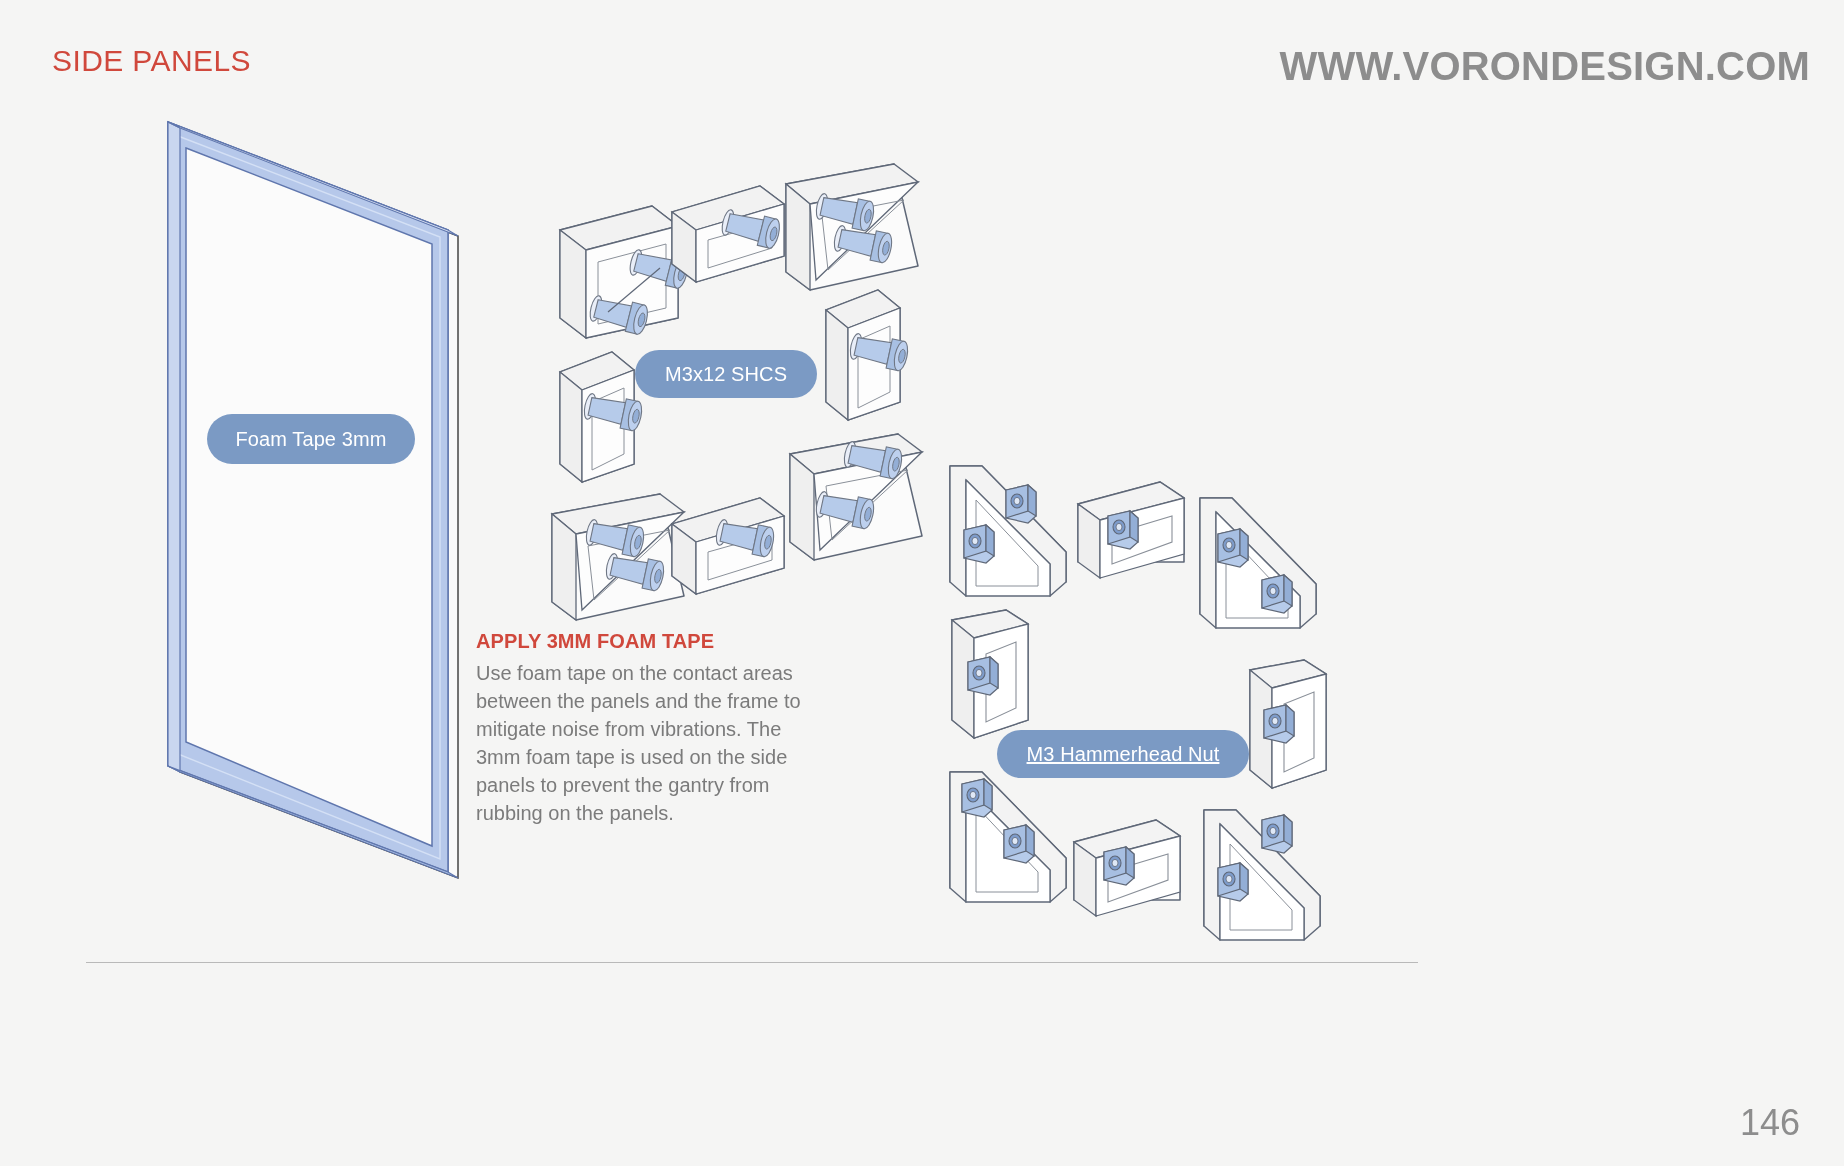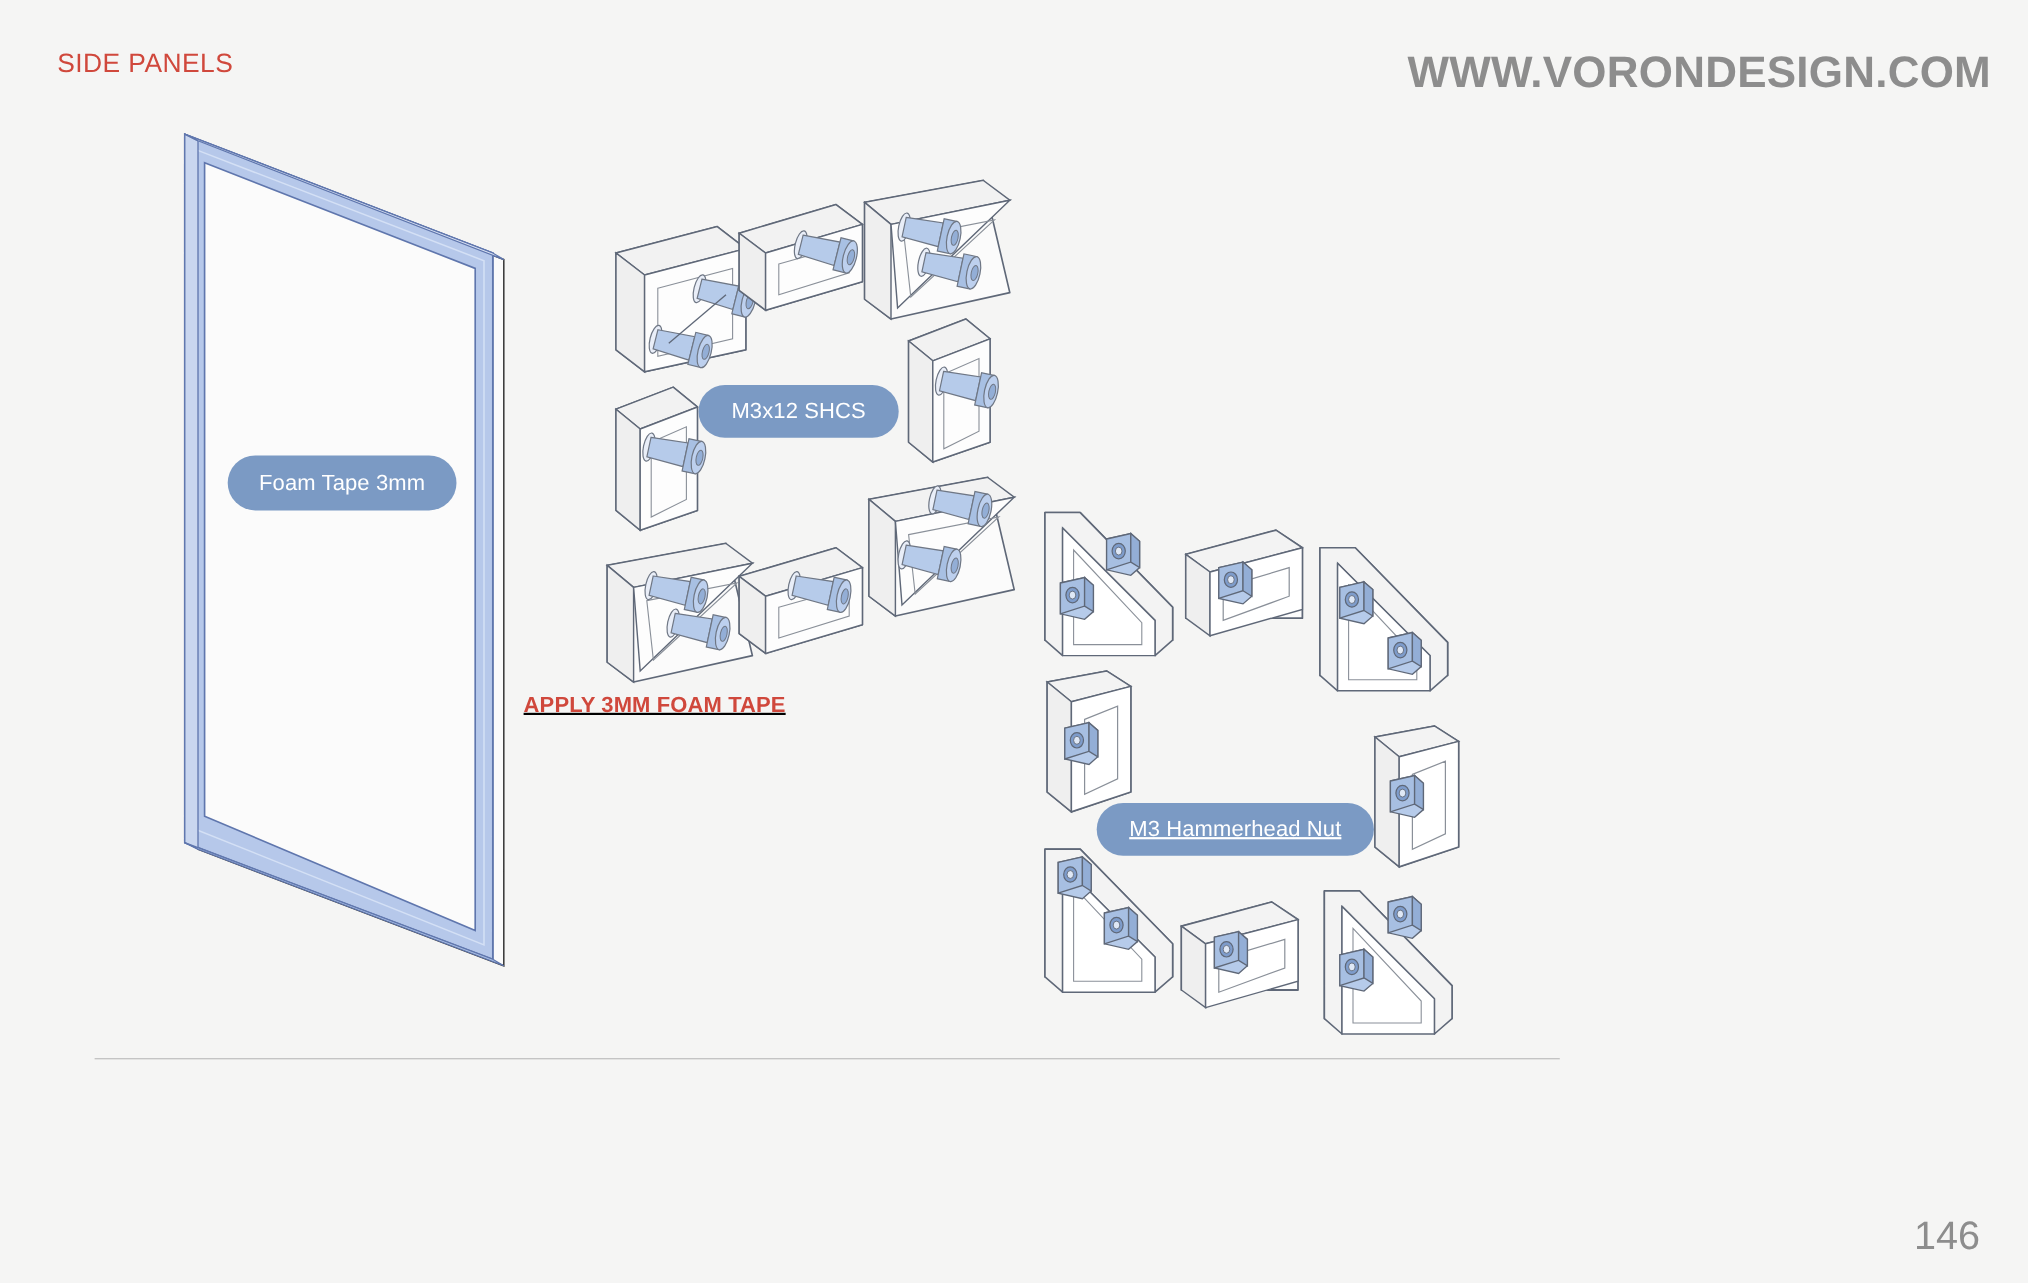--- a/index.html
+++ b/index.html
@@ -14,21 +14,21 @@
     overflow: hidden;
     font-family: "Liberation Sans", sans-serif;
     -webkit-font-smoothing: antialiased;
   }
 
   
   .page-title {
     position: absolute;
     left: 52px;
     top: 44px;
-    font-size: 24px;
+    font-size: 30px;
     letter-spacing: 0.4px;
     color: #d0483c;
     font-weight: 400;
   }
   .site-url {
     position: absolute;
     right: 34px;
     top: 44px;
     font-size: 40px;
     letter-spacing: 0.2px;
@@ -52,21 +52,20 @@
   .pill-foam  { left: 207px;  top: 414px; width: 208px; height: 50px; }
   .pill-shcs  { left: 635px;  top: 350px; width: 182px; height: 48px; }
   .pill-nut   { left: 997px;  top: 730px; width: 252px; height: 48px; text-decoration: underline; }
 
   
   .instructions {
     position: absolute;
     left: 476px;
     top: 630px;
     width: 330px;
-    text-decoration: underline;
   }
   .instructions h2 {
     margin: 0 0 6px 0;
     font-size: 20px;
     font-weight: 700;
     color: #d0483c;
     letter-spacing: 0.1px;
   }
   .instructions p {
     margin: 0;
@@ -306,16 +305,17 @@
 </svg>
 
 <div class="pill pill-foam">Foam Tape 3mm</div>
 
 <div class="pill pill-shcs">M3x12 SHCS</div>
 
 <div class="pill pill-nut">M3 Hammerhead Nut</div>
 
 <div class="instructions">
   <h2>APPLY 3MM FOAM TAPE</h2>
+  <p>Use foam tape on the contact areas between the panels and the frame to mitigate noise from vibrations. The 3mm foam tape is used on the side panels to prevent the gantry from rubbing on the panels.</p>
 </div>
 
 <div class="footer-rule"></div>
 <div class="page-number">146</div>
 
 </body></html>

